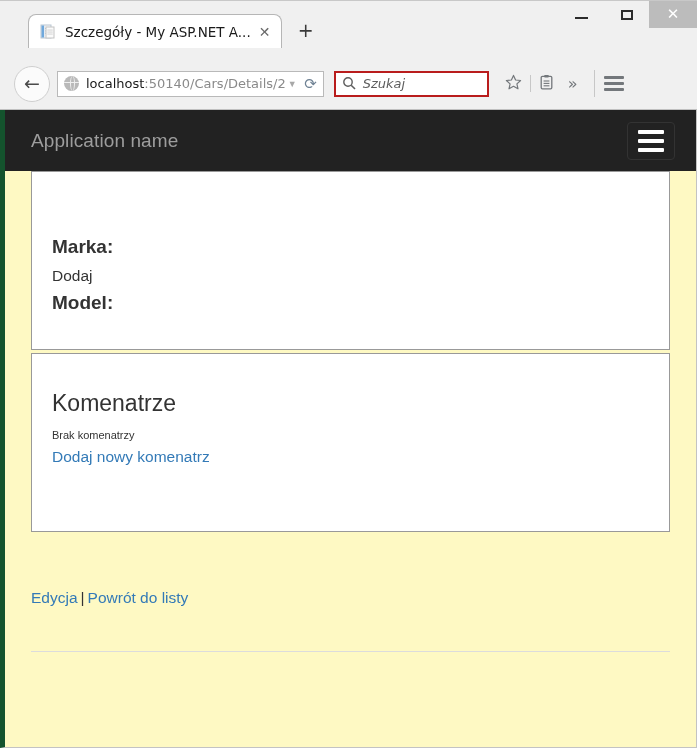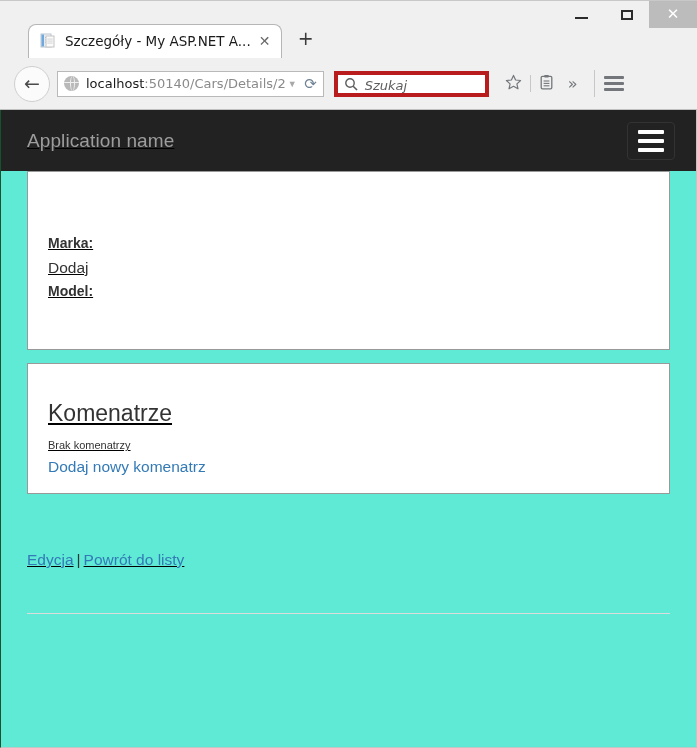--- a/index.html
+++ b/index.html
@@ -70,25 +70,25 @@
     color: #ffffff;
     font-size: 15px;
     line-height: 1;
     font-family: "DejaVu Sans", sans-serif;
   }
 
   
   .tabstrip {
     position: absolute;
     left: 0;
-    bottom: 0;
+    bottom: 10px;
     height: 35px;
     width: 100%;
     display: flex;
-    align-items: center;
+    align-items: flex-end;
   }
   .tab {
     position: relative;
     margin-left: 28px;
     height: 34px;
     min-width: 232px;
     background: #ffffff;
     border: 1px solid #b6b6b6;
     border-bottom: none;
     border-radius: 8px 8px 0 0;
@@ -222,23 +222,23 @@
     font-size: 15px;
     line-height: 16px;
     text-align: center;
     font-family: "DejaVu Sans", sans-serif;
   }
   .searchbar {
     margin-left: 10px;
     flex: 0 0 155px;
     height: 26px;
     background: #ffffff;
-    border: 4px solid #b91c1c;
-    display: flex;
-    align-items: flex-end;
+    border: 2px solid #b91c1c;
+    display: flex;
+    align-items: center;
     padding: 0 6px;
     box-sizing: border-box;
   }
   .search-glyph {
     flex: 0 0 14px;
     margin-right: 7px;
     color: #6a6a6a;
     font-size: 13px;
     line-height: 1;
     font-family: "DejaVu Sans", sans-serif;
@@ -287,27 +287,26 @@
     display: block;
     height: 3px;
     background: #73777b;
     border-radius: 1px;
   }
 
   
   .viewport {
     position: relative;
     height: 638px;
-    background: #5eead4;
-    border-left: 1px solid #14532d;
+    background: #fef9c3;
+    border-left: 5px solid #14532d;
     border-right: 1px solid #c3c3c3;
     border-bottom: 1px solid #c3c3c3;
     box-sizing: border-box;
     overflow: hidden;
-    text-decoration: underline;
   }
 
   
   .site-navbar {
     height: 61px;
     background: #222222;
     display: flex;
     align-items: center;
     justify-content: space-between;
     padding: 0 21px 0 26px;
@@ -353,27 +352,27 @@
   .panel {
     border: 1px solid #999999;
     background: #ffffff;
     box-sizing: border-box;
   }
   .panel-details {
     height: 179px;
     padding: 44px 0 0 20px;
   }
   .panel-comments {
-    margin-top: 13px;
-    height: 131px;
+    margin-top: 3px;
+    height: 179px;
     padding: 37px 0 0 20px;
   }
 
   .dl dt {
-    font-size: 14px;
+    font-size: 19px;
     font-weight: bold;
     color: #333333;
     line-height: 1.62;
   }
   .dl dd {
     font-size: 15.5px;
     color: #333333;
     margin: 0;
     line-height: 1.62;
   }

